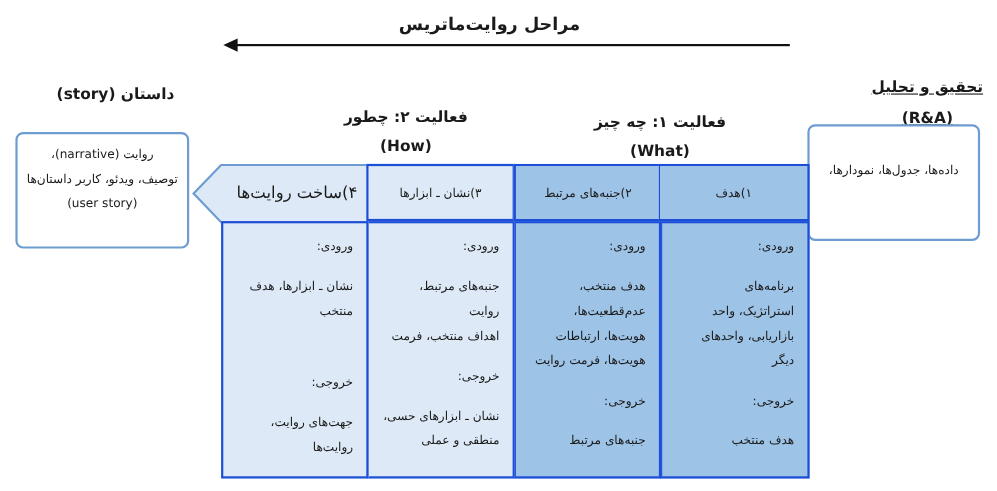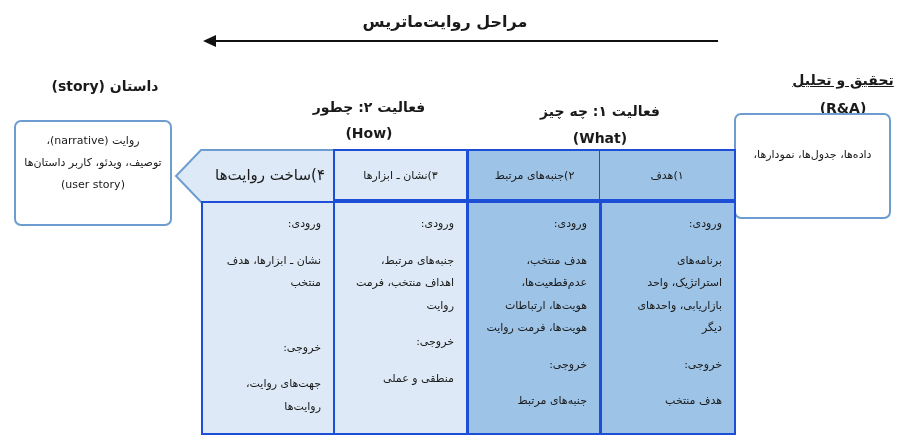--- a/index.html
+++ b/index.html
@@ -108,25 +108,26 @@
   <div class="gap"></div>
   <p>خروجی:</p>
   <div class="gap"></div>
   <p>جنبه‌های مرتبط</p>
 </div>
 
 <div class="col body-col light c3b rtl">
   <p>ورودی:</p>
   <div class="gap"></div>
   <p>جنبه‌های مرتبط،</p>
+  <p>روایت</p>
   <p>اهداف منتخب، فرمت</p>
-  <p>روایت</p>
   <div class="gap"></div>
   <p>خروجی:</p>
   <div class="gap"></div>
+  <p>نشان ـ ابزارهای حسی،</p>
   <p>منطقی و عملی</p>
 </div>
 
 <div class="col body-col light c4b rtl">
   <p>ورودی:</p>
   <div class="gap"></div>
   <p>نشان ـ ابزارها، هدف</p>
   <p>منتخب</p>
   <div class="gap-lg"></div>
   <div class="gap"></div>

